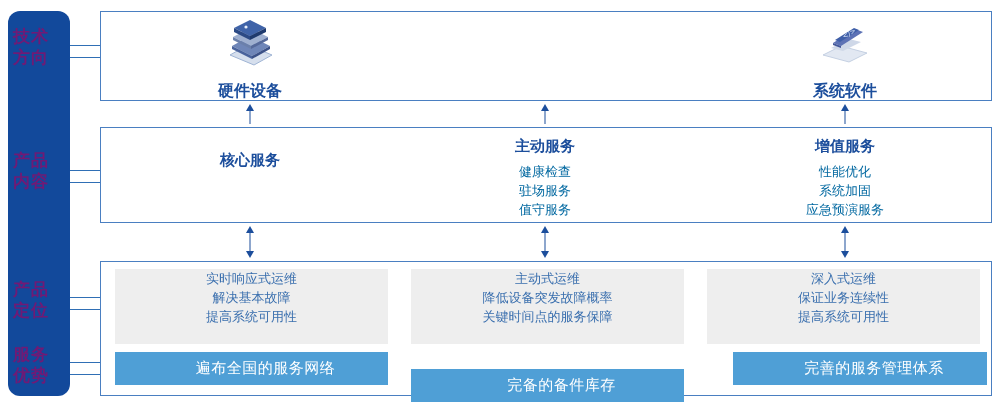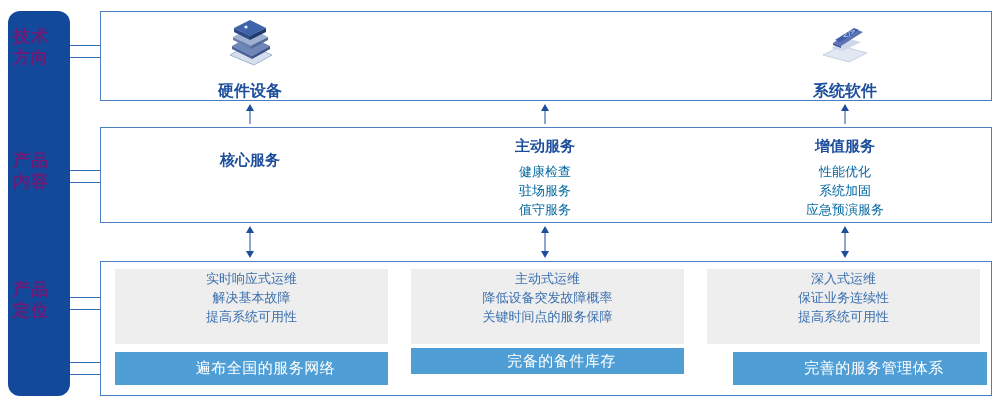--- a/index.html
+++ b/index.html
@@ -75,20 +75,24 @@
     <span>技术</span>
     <span>方向</span>
   </div>
   <div class="side-item" style="top:150px">
     <span>产品</span>
     <span>内容</span>
   </div>
   <div class="side-item" style="top:279px">
     <span>产品</span>
     <span>定位</span>
+  </div>
+  <div class="side-item" style="top:344px">
+    <span>服务</span>
+    <span>优势</span>
   </div>
 
   <div class="hline" style="left:70px;top:45px;width:31px"></div>
   <div class="hline" style="left:70px;top:57px;width:31px"></div>
 
   <div class="hline" style="left:70px;top:170px;width:31px"></div>
   <div class="hline" style="left:70px;top:182px;width:31px"></div>
 
   <div class="hline" style="left:70px;top:297px;width:31px"></div>
   <div class="hline" style="left:70px;top:309px;width:31px"></div>
@@ -204,20 +208,20 @@
   </div>
   <div class="grey-box" style="left:707px;top:269px;width:273px;height:75px">
     <div class="grey-line">深入式运维</div>
     <div class="grey-line">保证业务连续性</div>
     <div class="grey-line">提高系统可用性</div>
   </div>
 
   <div class="blue-bar" style="left:115px;top:352px;width:273px;height:33px">
     <span>遍布全国的服务网络</span>
   </div>
-  <div class="blue-bar" style="left:411px;top:348px;width:273px;height:26px">
+  <div class="blue-bar" style="left:411px;top:369px;width:273px;height:33px">
     <span>完备的备件库存</span>
   </div>
   <div class="blue-bar" style="left:733px;top:352px;width:254px;height:33px">
     <span>完善的服务管理体系</span>
   </div>
 
 </div>
 
 </body></html>

